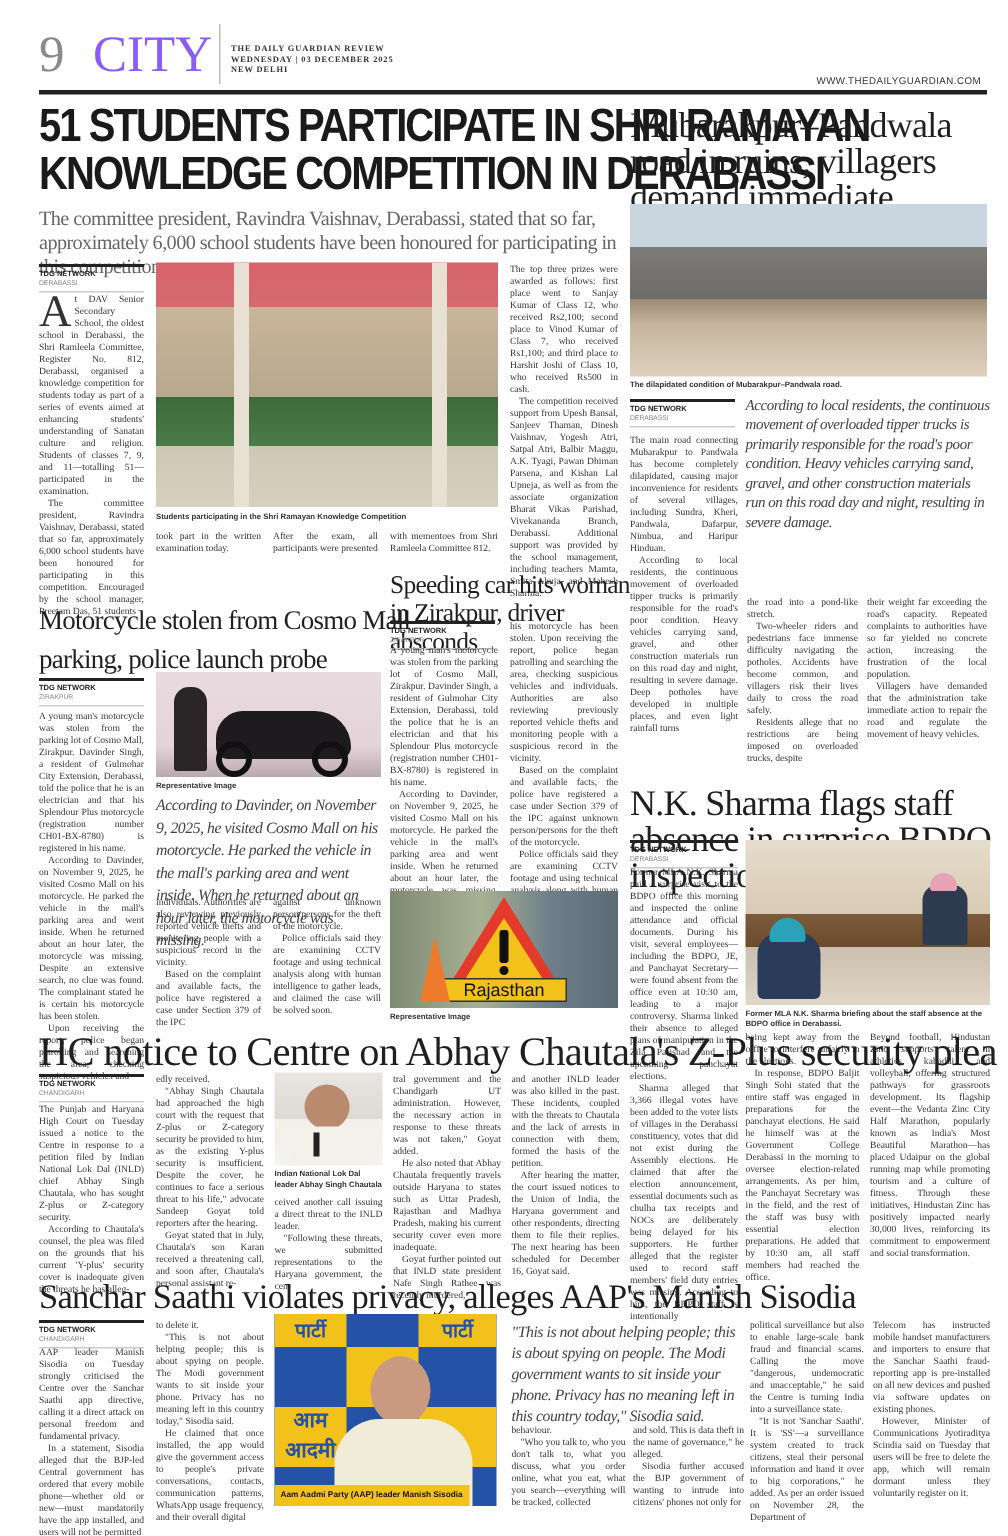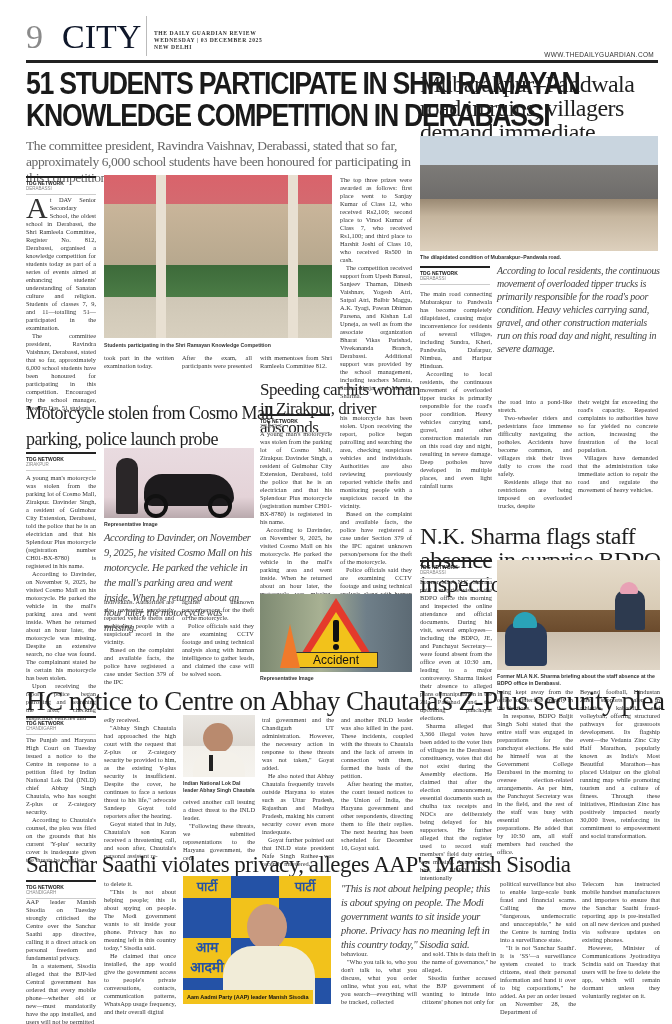--- a/index.html
+++ b/index.html
@@ -1,19 +1,19 @@
 <!DOCTYPE html>
 <html><head>
 <meta charset="utf-8">
 <style>
 *{margin:0;padding:0;box-sizing:border-box;}
 body{width:672px;height:1024px;background:#fff;font-family:"Liberation Serif",serif;color:#222;position:relative;overflow:hidden;}
 .abs{position:absolute;}
 .masthead-num{left:26px;top:18px;font-size:34px;color:#8a8a8a;font-family:"Liberation Serif",serif;letter-spacing:-2px;}
-.masthead-title{left:62px;top:18px;font-size:34px;color:#0f172a;font-family:"Liberation Serif",serif;}
+.masthead-title{left:62px;top:18px;font-size:34px;color:#8b5cf6;font-family:"Liberation Serif",serif;}
 .mast-divider{left:146px;top:16px;width:1px;height:40px;background:#bbb;}
 .mast-info{left:154px;top:30px;font-size:5.6px;font-weight:bold;letter-spacing:0.6px;line-height:7px;color:#333;}
 .site-url{right:18px;top:51px;font-size:6.5px;font-family:"Liberation Sans",sans-serif;letter-spacing:0.3px;color:#333;}
 .top-rule{left:26px;top:60px;width:632px;height:3px;background:#222;}
 .h1{font-family:"Liberation Sans",sans-serif;font-weight:bold;font-size:31px;line-height:32px;letter-spacing:-1.5px;transform:scaleX(0.86);transform-origin:left top;color:#1a1a1a;white-space:nowrap;}
 .deck{font-size:13.5px;line-height:16px;color:#666;letter-spacing:-0.4px;}
 .h2{font-size:28px;line-height:28px;color:#1f1f1f;letter-spacing:-0.5px;}
 .h3{font-size:22px;line-height:22px;color:#1f1f1f;letter-spacing:-0.5px;}
 .byline{border-top:2px solid #222;padding-top:2px;font-family:"Liberation Sans",sans-serif;}
 .byline .agency{font-size:5px;font-weight:bold;line-height:6px;}
@@ -126,21 +126,21 @@
 <div class="abs body" style="left:340px;top:414px;width:72px;">
   <p style="text-indent:0">his motorcycle has been stolen. Upon receiving the report, police began patrolling and searching the area, checking suspicious vehicles and individuals. Authorities are also reviewing previously reported vehicle thefts and monitoring people with a suspicious record in the vicinity.</p>
   <p>Based on the complaint and available facts, the police have registered a case under Section 379 of the IPC against unknown person/persons for the theft of the motorcycle.</p>
   <p>Police officials said they are examining CCTV footage and using technical analysis along with human intelligence to gather leads, and claimed the case will be solved soon.</p>
 </div>
 <div class="abs img" style="left:260px;top:594px;width:152px;height:78px;background:linear-gradient(90deg,#7e8a72 0%,#a8b193 40%,#6f7f89 70%,#5c6a74 100%);">
   <div style="position:absolute;left:40px;top:4px;width:0;height:0;border-left:36px solid transparent;border-right:36px solid transparent;border-bottom:58px solid #e43a2c;"></div>
   <div style="position:absolute;left:48px;top:18px;width:0;height:0;border-left:28px solid transparent;border-right:28px solid transparent;border-bottom:44px solid #f2c21b;"></div>
   <div style="position:absolute;left:73px;top:26px;width:6px;height:22px;background:#111;border-radius:2px;"></div>
   <div style="position:absolute;left:73px;top:50px;width:6px;height:6px;background:#111;border-radius:50%;"></div>
-  <div style="position:absolute;left:34px;top:58px;width:84px;height:16px;background:#f2c21b;border:1px solid #333;font-family:'Liberation Sans',sans-serif;font-size:12px;line-height:14px;text-align:center;color:#111;">Accident</div>
+  <div style="position:absolute;left:34px;top:58px;width:84px;height:16px;background:#f2c21b;border:1px solid #333;font-family:'Liberation Sans',sans-serif;font-size:12px;line-height:14px;text-align:center;color:#111;">Rajasthan</div>
   <div style="position:absolute;left:20px;top:30px;width:0;height:0;border-left:10px solid transparent;border-right:10px solid transparent;border-bottom:44px solid #f07a2b;"></div>
 </div>
 <div class="abs caption" style="left:260px;top:675px;width:152px;">Representative Image</div>
 
 <div class="abs h2" style="left:420px;top:524px;width:245px;font-size:24px;line-height:24px;">N.K. Sharma flags staff absence in surprise BDPO inspection</div>
 <div class="abs byline" style="left:420px;top:560px;width:72px;">
   <div class="agency">TDG NETWORK</div>
   <div class="loc">DERABASSI</div>
 </div>
 <div class="abs body" style="left:420px;top:578px;width:72px;">

